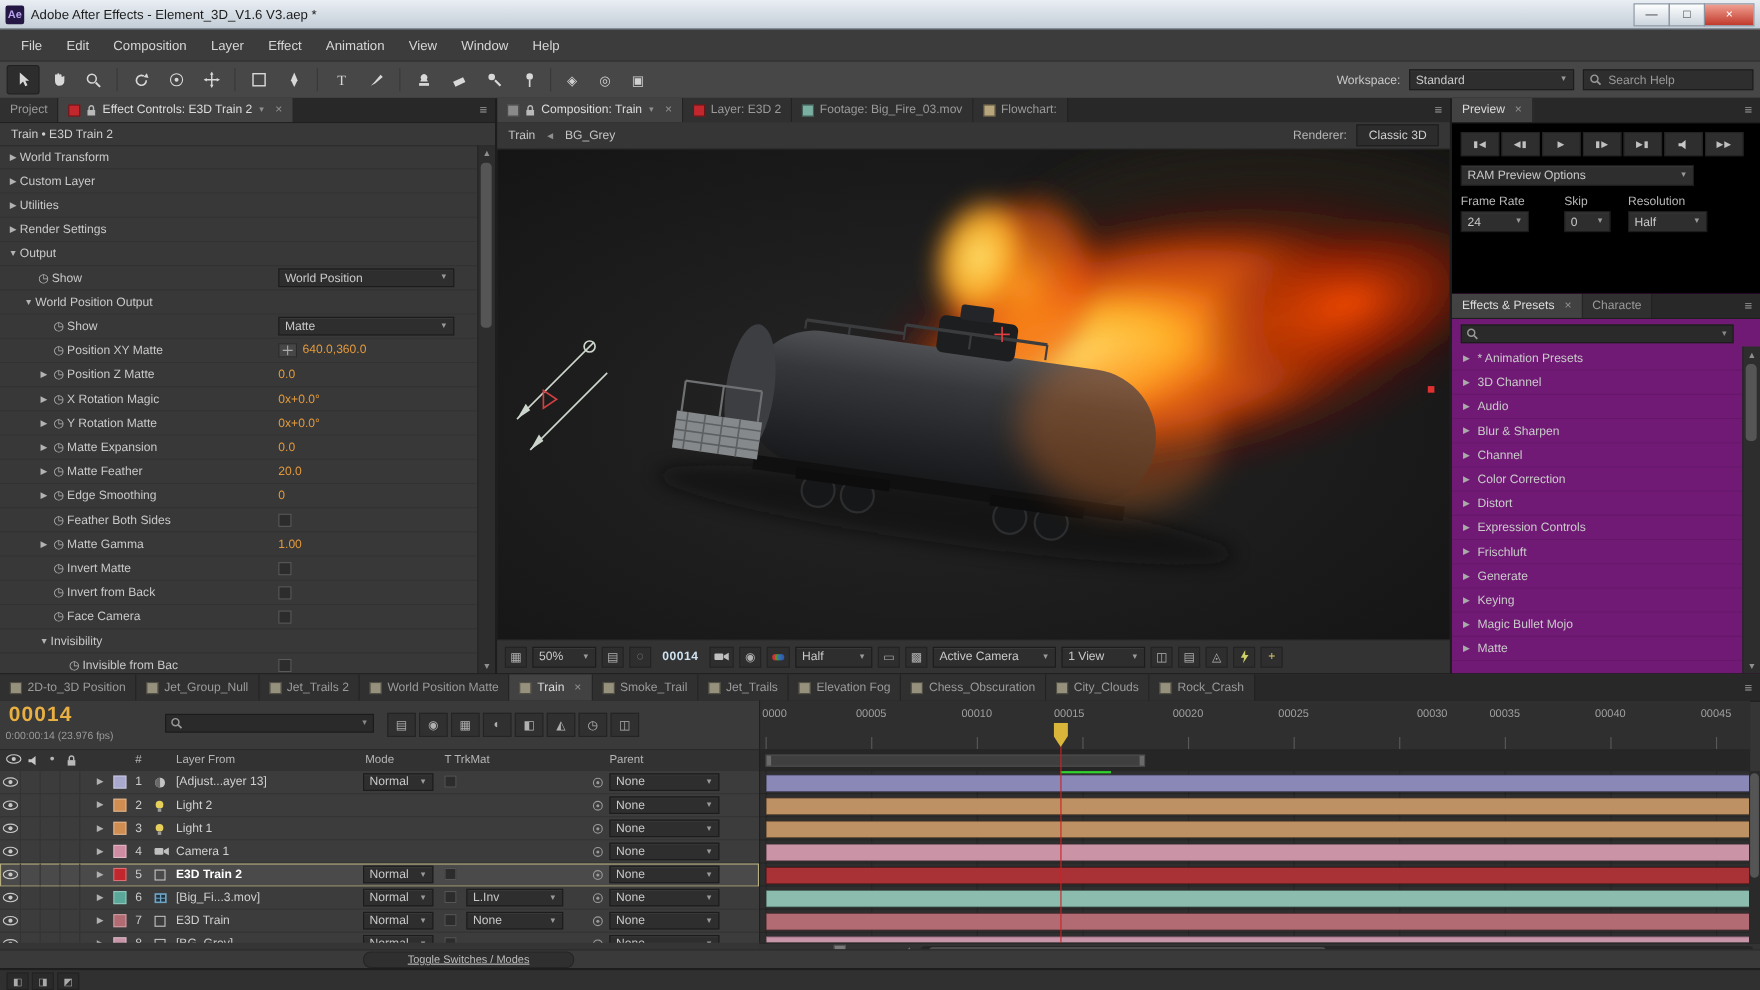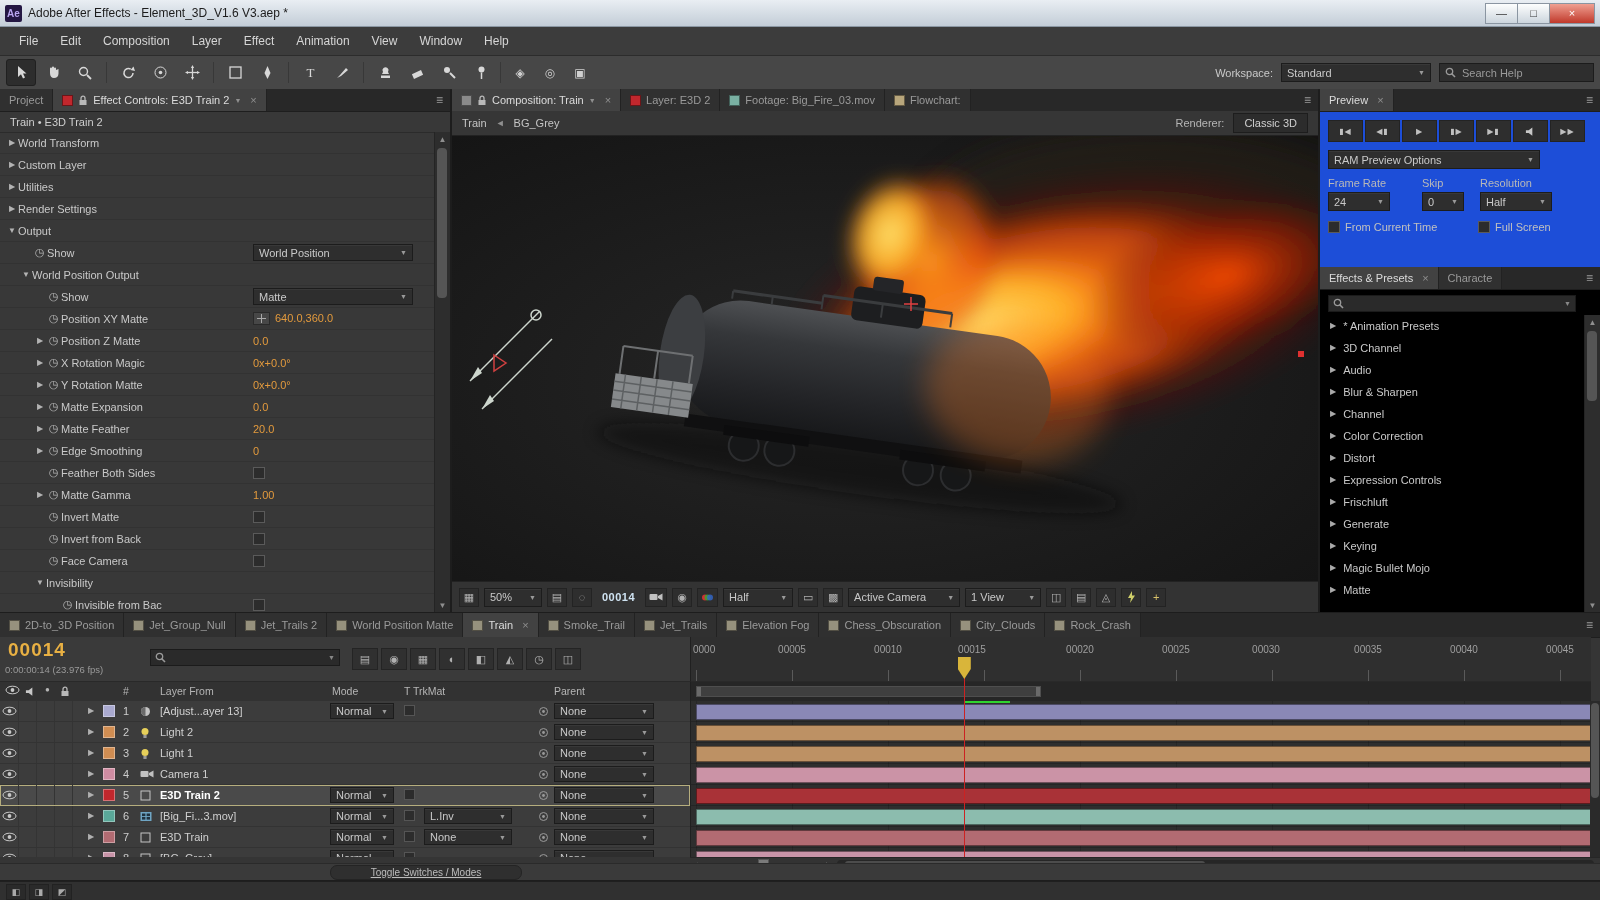--- a/index.html
+++ b/index.html
@@ -65,22 +65,22 @@
     display:flex;align-items:center;padding:0 10px;font-size:11px;color:#c5c5c5;gap:9px;box-sizing:border-box;}
   .renderer-btn{height:18px;background:#2c2c2c;border:1px solid #1d1d1d;display:flex;align-items:center;padding:0 10px;font-size:11px;color:#cfcfcf;}
   #viewport{position:absolute;top:47px;left:0;right:0;bottom:30px;background:#1c1c1c;}
   #comp-statusbar{position:absolute;height:30px;left:0;right:0;bottom:0;background:#333;border-top:1px solid #222;
     display:flex;align-items:center;gap:5px;padding:0 7px;font-size:11px;}
   .small-btn{min-width:20px;height:19px;background:#2e2e2e;border:1px solid #232323;display:flex;align-items:center;
     justify-content:center;color:#b0b0b0;font-size:11px;padding:0 3px;box-sizing:border-box;}
   .timecode-blue{color:#cfe3f2;font-weight:bold;letter-spacing:.5px;padding:0 5px;}
   
   #right-panel{position:absolute;top:89px;left:1320px;width:280px;height:523px;}
-  #preview-section{position:absolute;top:0;left:0;right:0;height:208px;background:#1d4ed8;overflow:hidden;}
-  #effects-section{position:absolute;top:178px;left:0;right:0;bottom:0;background:#000000;overflow:hidden;}
+  #preview-section{position:absolute;top:0;left:0;right:0;height:208px;background:#000000;overflow:hidden;}
+  #effects-section{position:absolute;top:178px;left:0;right:0;bottom:0;background:#701a75;overflow:hidden;}
   #transport{display:flex;gap:2px;padding:8px 8px 4px;}
   .tr-btn{width:33px;height:20px;background:#2e2e2e;border:1px solid #232323;display:flex;align-items:center;
     justify-content:center;color:#c0c0c0;font-size:8px;letter-spacing:1px;}
   .ram-dd{margin:4px 8px 0;width:212px;}
   .pv-labels{display:flex;font-size:11px;color:#b8b8b8;padding:8px 8px 3px;}
   .pv-dds{display:flex;padding:0 8px;gap:0;}
   .pv-checks{display:flex;padding:10px 8px 0;font-size:11px;color:#c0c0c0;}
   .check-item{display:flex;align-items:center;gap:5px;}
   .w1{width:94px;}.w2{width:58px;}
   .search-inset{height:17px;background:#2a2a2a;border:1px solid #1b1b1b;display:flex;align-items:center;padding:0 4px;gap:5px;color:#8a8a8a;box-sizing:border-box;}
@@ -744,30 +744,20 @@
         </div>
       <div class="dd" style="width:42px;margin-right:16px;">
           <span>0</span>
           <span class="arrow">▼</span>
         </div>
       <div class="dd" style="width:72px;">
           <span>Half</span>
           <span class="arrow">▼</span>
         </div>
     </div>
-    <div class="pv-checks">
-      <span class="check-item" style="width:150px;">
-        <span class="checkbox"></span>
-        <span>From Current Time</span>
-      </span>
-      <span class="check-item">
-        <span class="checkbox"></span>
-        <span>Full Screen</span>
-      </span>
-    </div>
   </div>
   <div id="effects-section">
     <div class="tabstrip">
       <div class="tab active">
         <span>Effects &amp; Presets</span>
           <span class="tclose">×</span>
       </div>
       <div class="tab">
           <span>Characte</span>
         </div>
@@ -926,21 +916,21 @@
       <span class="ruler-label" style="left: 101px; transform: translateX(-50%);">00005</span>
       <span class="ruler-tick" style="left: 101px;"></span>
       <span class="ruler-label" style="left: 197px; transform: translateX(-50%);">00010</span>
       <span class="ruler-tick" style="left: 197px;"></span>
       <span class="ruler-label" style="left: 281px; transform: translateX(-50%);">00015</span>
       <span class="ruler-tick" style="left: 293px;"></span>
       <span class="ruler-label" style="left: 389px; transform: translateX(-50%);">00020</span>
       <span class="ruler-tick" style="left: 389px;"></span>
       <span class="ruler-label" style="left: 485px; transform: translateX(-50%);">00025</span>
       <span class="ruler-tick" style="left: 485px;"></span>
-      <span class="ruler-label" style="left: 575px; transform: translateX(-50%);">00030</span>
+      <span class="ruler-label" style="left: 611px; transform: translateX(-50%);">00030</span>
       <span class="ruler-tick" style="left: 581px;"></span>
       <span class="ruler-label" style="left: 677px; transform: translateX(-50%);">00035</span>
       <span class="ruler-tick" style="left: 677px;"></span>
       <span class="ruler-label" style="left: 773px; transform: translateX(-50%);">00040</span>
       <span class="ruler-tick" style="left: 773px;"></span>
       <span class="ruler-label" style="left: 869px; transform: translateX(-50%);">00045</span>
       <span class="ruler-tick" style="left: 869px;"></span>
     </div>
 
   <div id="tl-header">

